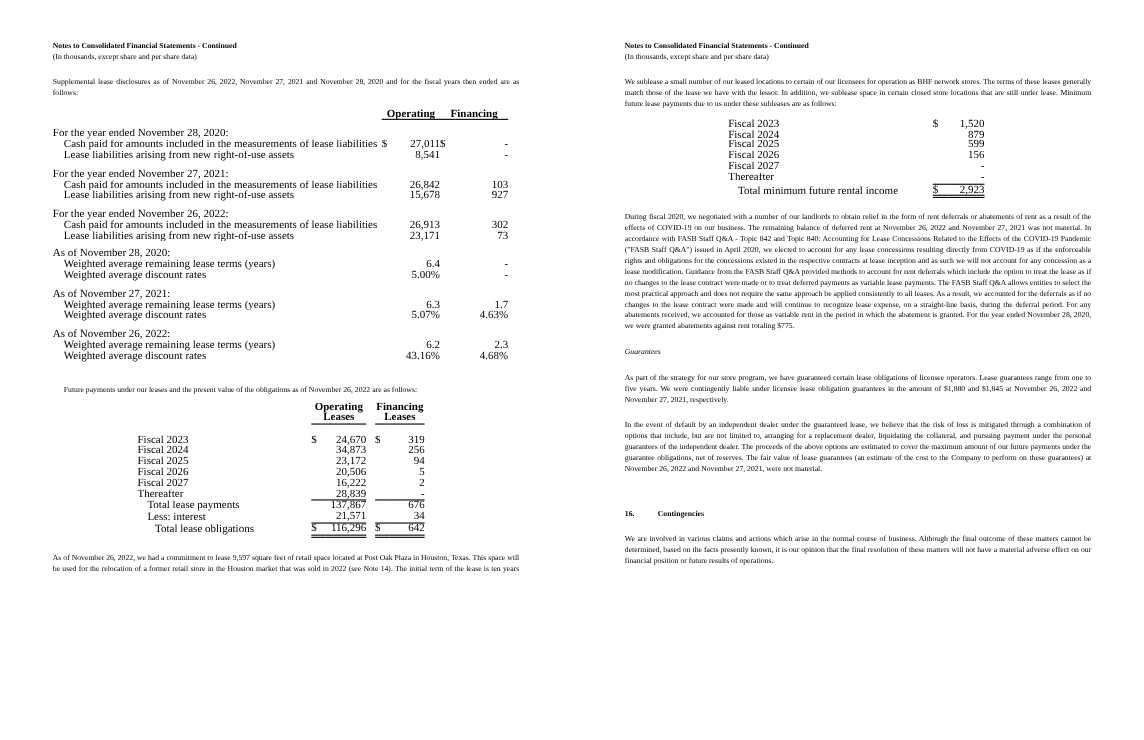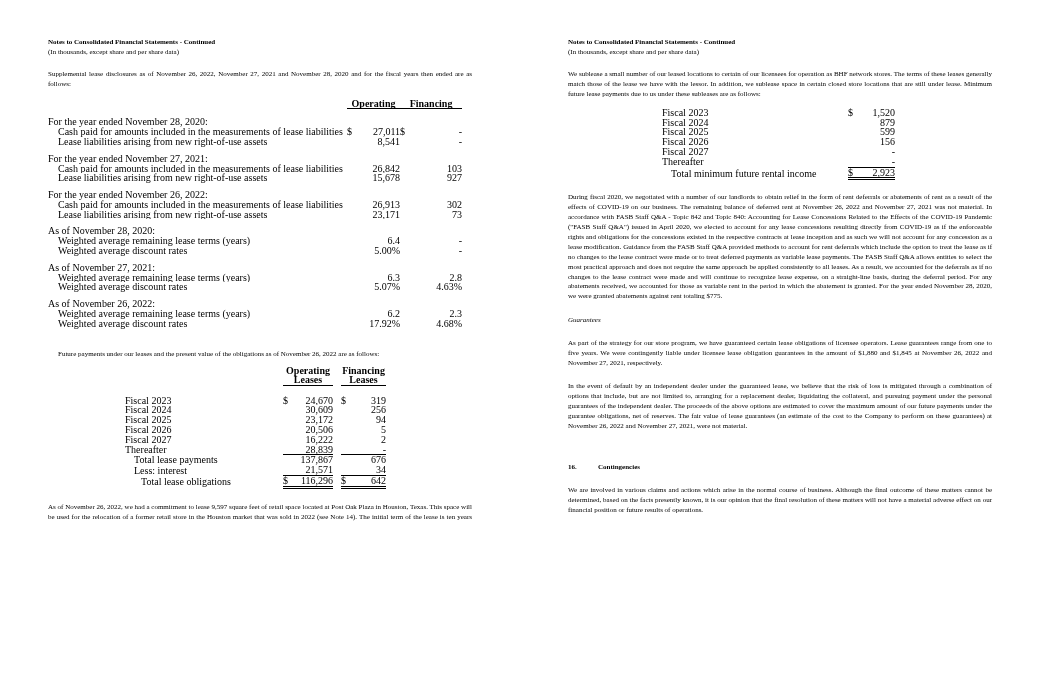--- a/index.html
+++ b/index.html
@@ -158,21 +158,21 @@
             <td class="spacer" colspan="5"></td>
           </tr>
           <tr>
             <td class="lbl" colspan="5">As of November 27, 2021:</td>
           </tr>
           <tr>
             <td class="lbl ind">Weighted average remaining lease terms (years)</td>
             <td class="cur"></td>
             <td class="num">6.3</td>
             <td class="cur"></td>
-            <td class="num">2.8</td>
+            <td class="num">1.7</td>
           </tr>
           <tr>
             <td class="lbl ind">Weighted average discount rates</td>
             <td class="cur"></td>
             <td class="num">5.07%</td>
             <td class="cur"></td>
             <td class="num">4.63%</td>
           </tr>
           <tr>
             <td class="spacer" colspan="5"></td>
@@ -183,21 +183,21 @@
           <tr>
             <td class="lbl ind">Weighted average remaining lease terms (years)</td>
             <td class="cur"></td>
             <td class="num">6.2</td>
             <td class="cur"></td>
             <td class="num">2.3</td>
           </tr>
           <tr>
             <td class="lbl ind">Weighted average discount rates</td>
             <td class="cur"></td>
-            <td class="num">17.92%</td>
+            <td class="num">43.16%</td>
             <td class="cur"></td>
             <td class="num">4.68%</td>
           </tr>
           <tr>
             <td class="spacer" colspan="5"></td>
           </tr>
         </tbody>
     </table>
 
     <p class="para para-tight">Future payments under our leases and the present value of the obligations as of November 26, 2022 are as follows:</p>
@@ -233,21 +233,21 @@
             <td class="lbl">Fiscal 2023</td>
             <td class="cur">$</td>
             <td class="num">24,670</td>
             <td></td>
             <td class="cur">$</td>
             <td class="num">319</td>
           </tr>
           <tr>
             <td class="lbl">Fiscal 2024</td>
             <td class="cur"></td>
-            <td class="num">30,609</td>
+            <td class="num">34,873</td>
             <td></td>
             <td class="cur"></td>
             <td class="num">256</td>
           </tr>
           <tr>
             <td class="lbl">Fiscal 2025</td>
             <td class="cur"></td>
             <td class="num">23,172</td>
             <td></td>
             <td class="cur"></td>

